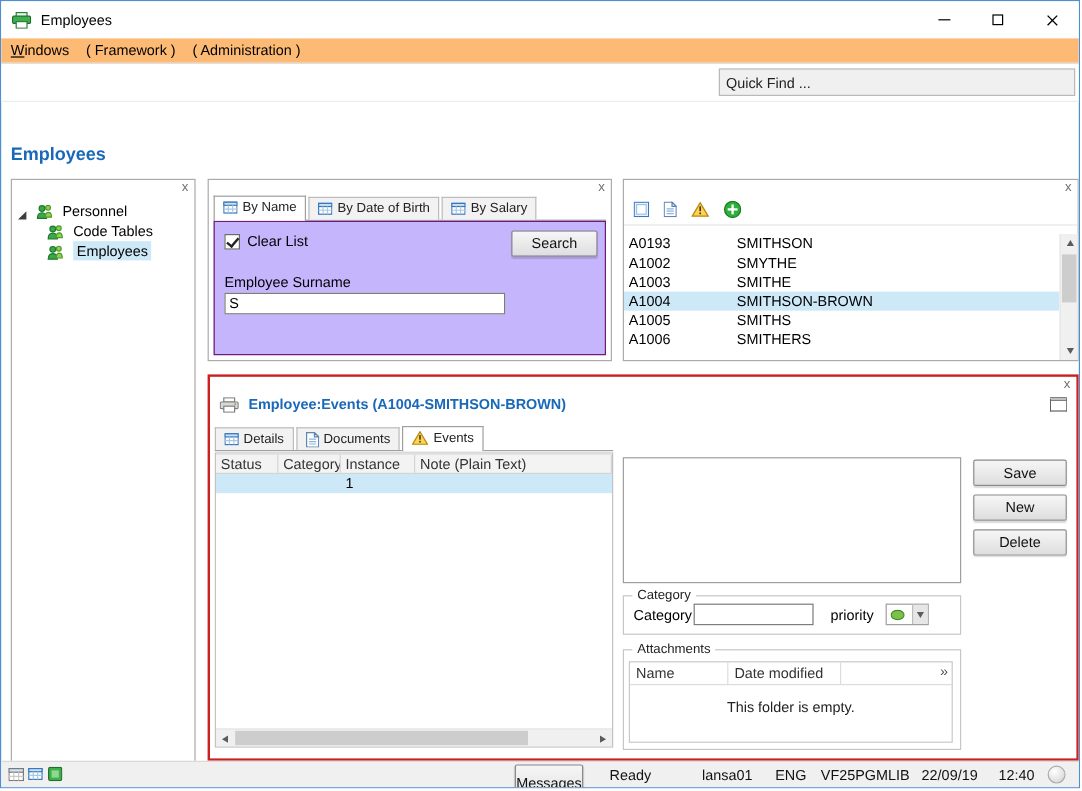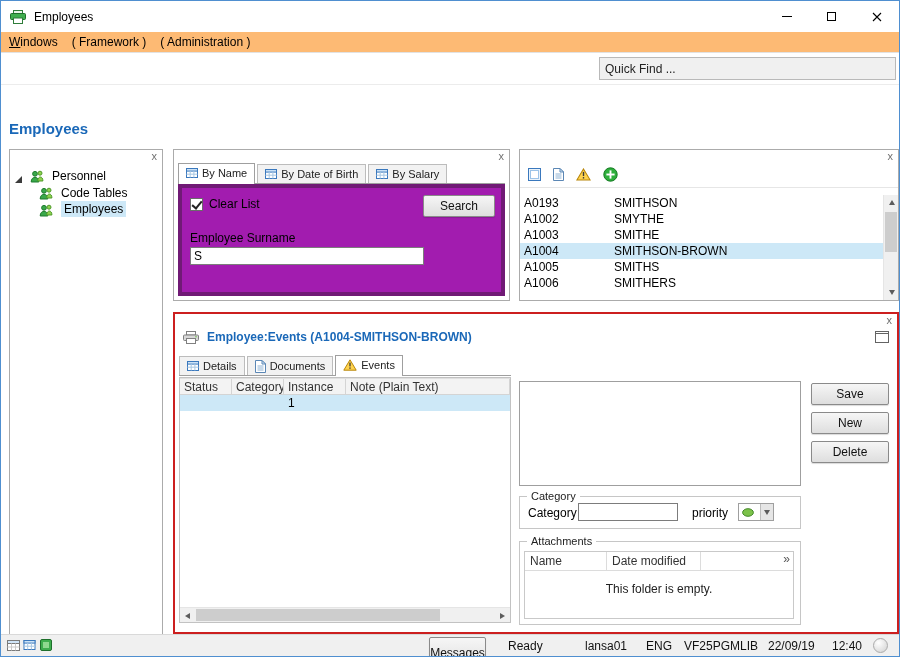--- a/index.html
+++ b/index.html
@@ -40,21 +40,21 @@
 
 
 .tabstrip{position:absolute;display:flex;align-items:flex-end;border-bottom:1px solid #9f9f9f}
 .tab{display:inline-flex;align-items:flex-start;gap:4px;font-size:11px;color:#222;padding:3px 7px;background:#f2f2f2;border:1px solid #bcbcbc;border-bottom:none;margin-right:2px;height:19px;white-space:nowrap}
 .tab.active{background:#fff;height:21px;border-color:#9f9f9f;position:relative;z-index:2;margin-bottom:-1px}
 .tico{display:inline-flex}
 
 
 .search-panel{left:172px;top:148px;width:337px;height:152px}
 .search-tabs{left:4px;top:13px;right:4px;height:21px}
-.tabpage{position:absolute;left:4px;top:34px;right:4px;bottom:4px;border:4px solid #701a75;background:#a21caf}
+.tabpage{position:absolute;left:4px;top:34px;right:4px;bottom:4px;border:1px solid #701a75;background:#c4b5fd}
 .chkrow{position:absolute;left:8px;top:9px;display:flex;align-items:center;gap:6px;font-size:12px}
 .checkbox{width:13px;height:13px;background:#fff;border:1px solid #6b6b6b;position:relative;display:inline-block}
 .checkbox::after{content:"";position:absolute;left:3px;top:0;width:4px;height:8px;border-right:2px solid #222;border-bottom:2px solid #222;transform:rotate(40deg)}
 .btn{display:flex;align-items:center;justify-content:center;background:linear-gradient(#f6f6f6,#dedede);border:1px solid #8a8a8a;border-radius:2px;font-size:12px;color:#111;box-shadow:0 1px 1px rgba(0,0,0,.15);cursor:default}
 .search-btn{position:absolute;right:6px;top:7px;width:72px;height:22px}
 .surname-label{position:absolute;left:8px;top:43px;font-size:12px}
 .text-input{border:1px solid #7c7c7c;background:#fff;font:12px "Liberation Sans",sans-serif;padding:0 3px;outline:none}
 .surname-input{position:absolute;left:8px;top:59px;width:234px;height:18px}
 
 

